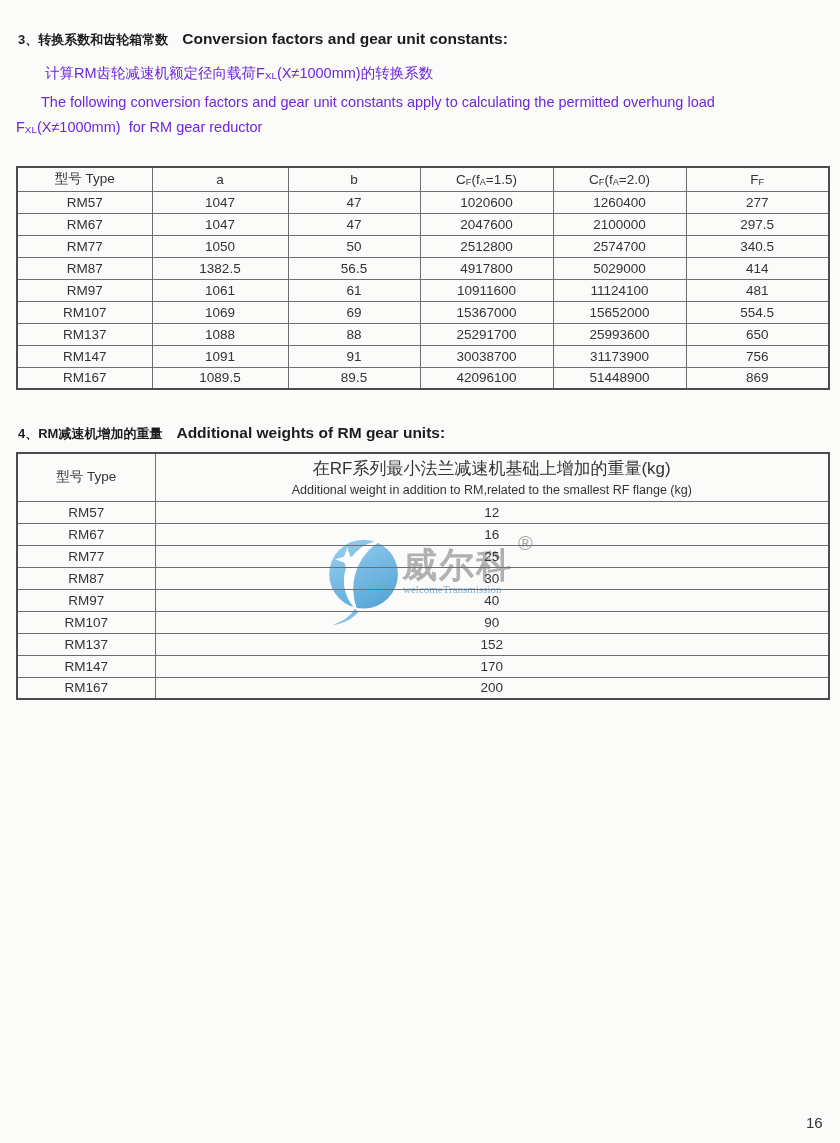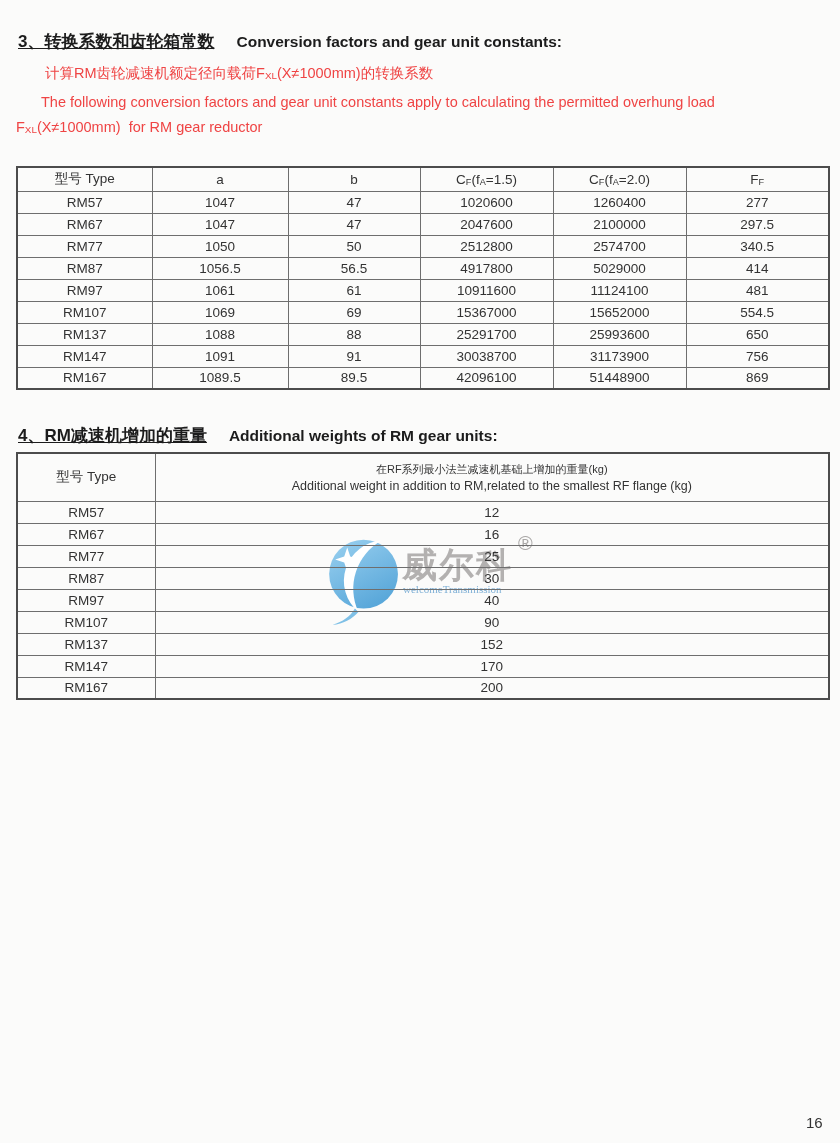--- a/index.html
+++ b/index.html
@@ -5,23 +5,23 @@
   * { margin:0; padding:0; box-sizing:border-box; }
   html,body { width:840px; height:1143px; }
   body {
     position:relative;
     background:#fbfbfa;
     font-family:"Liberation Sans","DejaVu Sans",sans-serif;
     color:#262626;
     overflow:hidden;
   }
   .heading { position:absolute; white-space:nowrap; color:#1c1c1c; }
-  .heading .h-cn { font-size:17px; font-weight:bold;text-decoration:underline; }
-  .heading .h-en { font-size:15.5px; font-weight:bold; margin-left:22px; }
-  .para { position:absolute; white-space:pre; font-size:14.5px; color:#ef4444; }
+  .heading .h-cn { font-size:13px; font-weight:bold; }
+  .heading .h-en { font-size:15.5px; font-weight:bold; margin-left:14px; }
+  .para { position:absolute; white-space:pre; font-size:14.5px; color:#6d28d9; }
   sub { font-size:68%; vertical-align:-0.08em; }
 
   table.spec {
     position:absolute; left:16px; width:812px;
     border-collapse:collapse; table-layout:fixed;
     background:transparent; z-index:2;border-radius:10px;
   }
   table.spec { border:2px solid #4c4c4c; }
   table.spec th, table.spec td {
     border:1px solid #6e6e6e;
@@ -32,21 +32,21 @@
     color:#333333;
     padding:0 4px;
     overflow:hidden;
   }
   #table-conversion { top:166px; }
   #table-conversion tr.hdr th { height:24px; }
   #table-conversion tr.data td { height:22px; }
   #table-weights { top:452px; }
   #table-weights tr.hdr th { height:48px; }
   #table-weights tr.data td { height:22px; }
-  .hdr2-cn { font-size:11px; color:#333; line-height:1.55; }
+  .hdr2-cn { font-size:17px; color:#333; line-height:1.55; }
   .hdr2-en { font-size:12.5px; color:#333; line-height:1.3; }
 
   #watermark {
     position:absolute; left:324px; top:534px; width:240px; height:92px;
     z-index:1;
   }
   #wm-logo { position:absolute; left:0; top:2px; }
   #wm-cn {
     position:absolute; left:78px; top:8px;
     font-size:35px; font-weight:bold; letter-spacing:2px;
@@ -114,21 +114,21 @@
   <tr class="data">
     <td>RM77</td>
     <td>1050</td>
     <td>50</td>
     <td>2512800</td>
     <td>2574700</td>
     <td>340.5</td>
   </tr>
   <tr class="data">
     <td>RM87</td>
-    <td>1056.5</td>
+    <td>1382.5</td>
     <td>56.5</td>
     <td>4917800</td>
     <td>5029000</td>
     <td>414</td>
   </tr>
   <tr class="data">
     <td>RM97</td>
     <td>1061</td>
     <td>61</td>
     <td>10911600</td>

